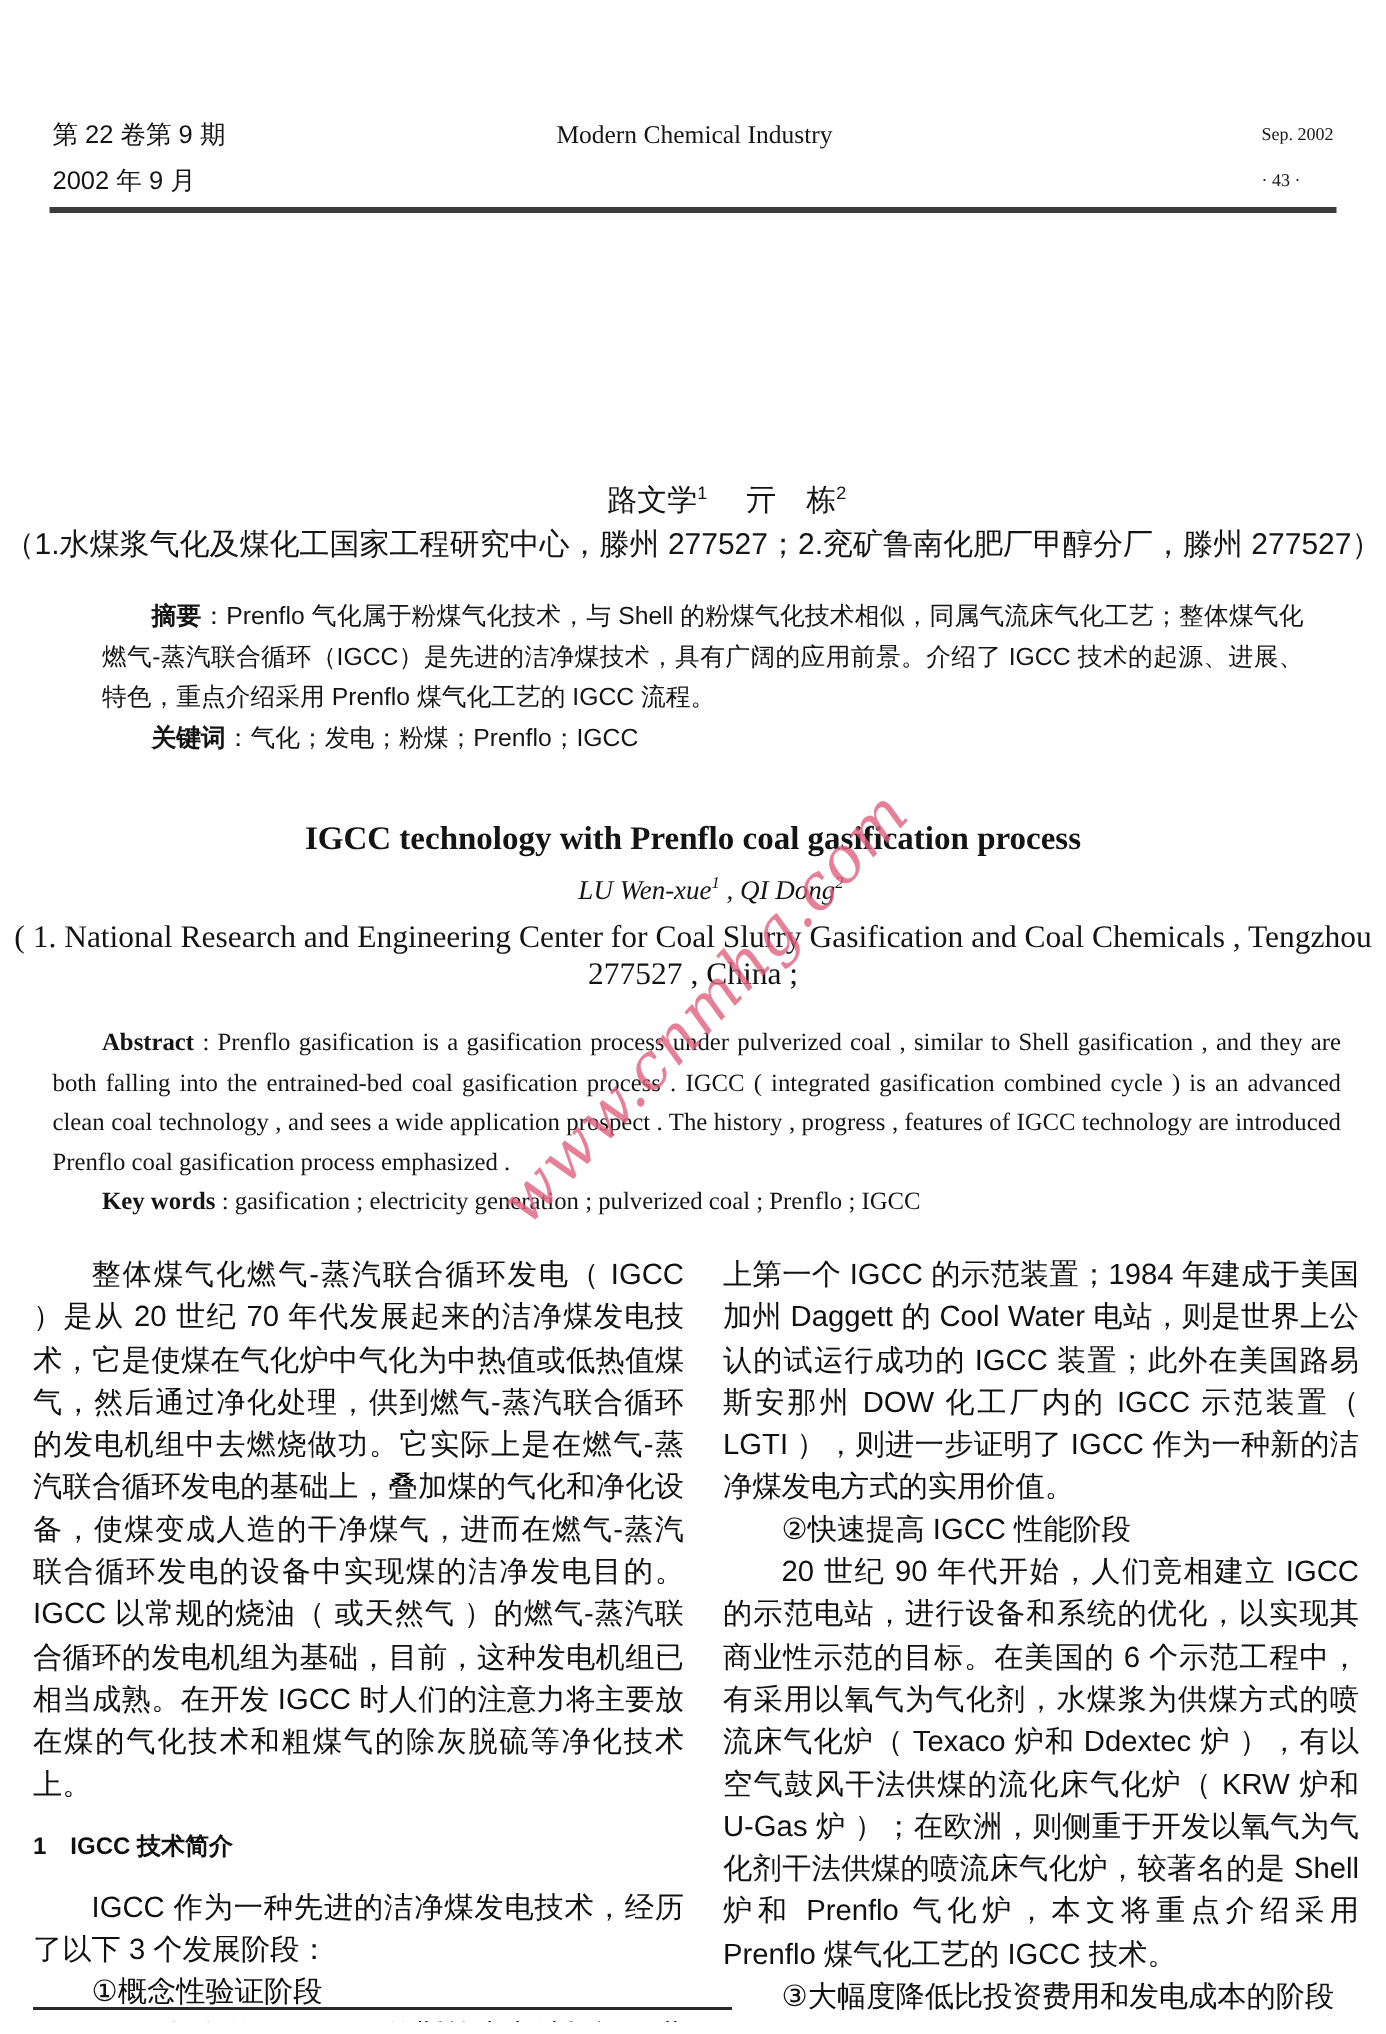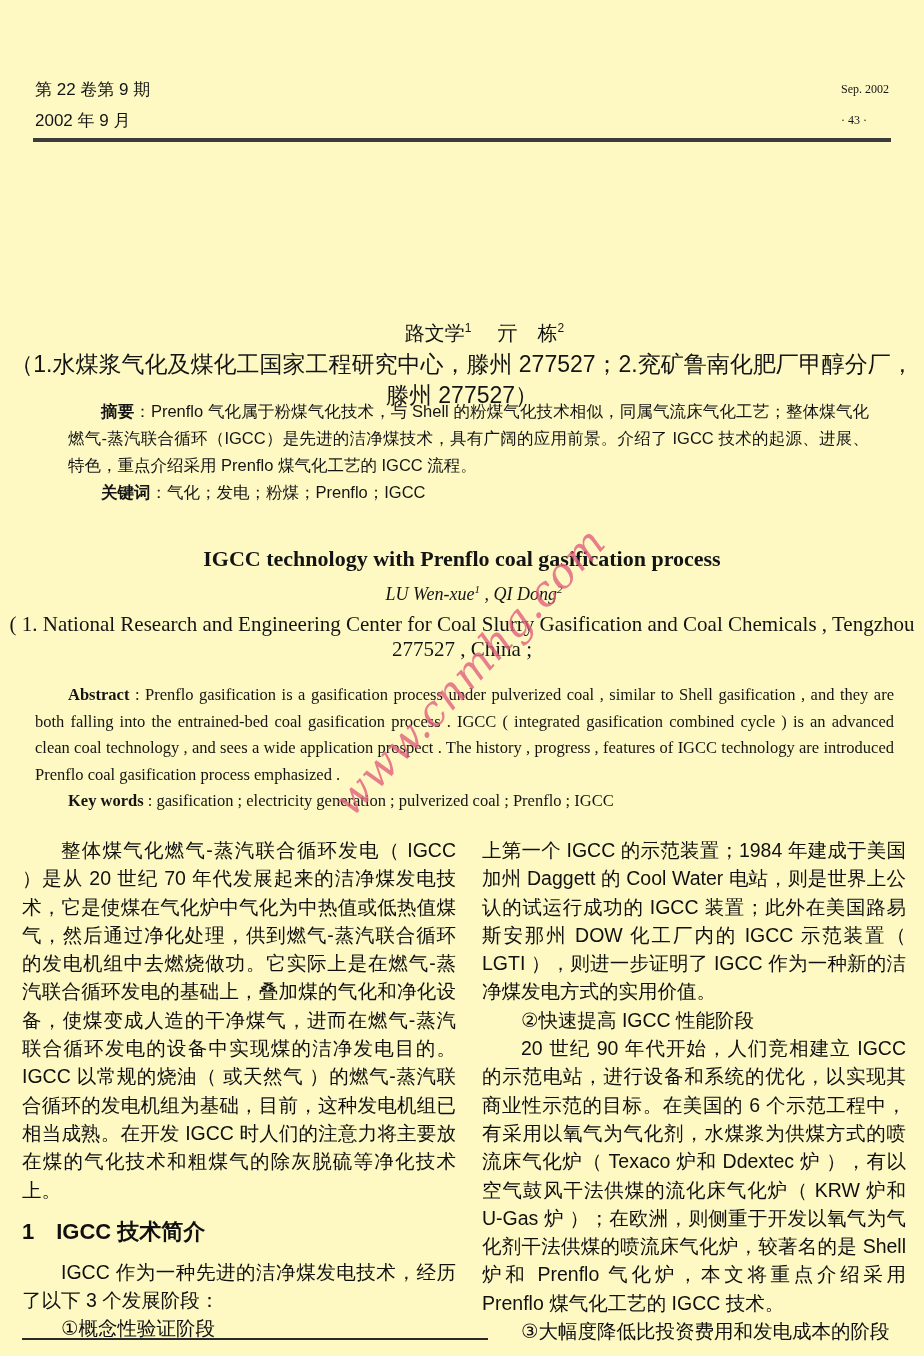--- a/index.html
+++ b/index.html
@@ -5,40 +5,40 @@
   html,body{margin:0;padding:0;}
   body{
     width:924px;height:1356px;
     background:#e9e9e6;
     font-family:"Liberation Serif","DejaVu Serif",serif;
     color:#141414;
     -webkit-font-smoothing:antialiased;
   }
   .page{
     position:relative;width:924px;height:1356px;overflow:hidden;
-    background:#fef9c3;
+    background:#ffffff;
   }
   
   .jheader{position:absolute;top:74px;left:35px;right:33px;height:62px;}
   .jh-left{position:absolute;left:0;top:0;font-family:"Liberation Sans","DejaVu Sans",sans-serif;font-size:17px;line-height:31px;}
   .jh-center{position:absolute;left:0;right:0;top:0;text-align:center;}
   .jh-center .cn{font-family:"Liberation Sans","DejaVu Sans",sans-serif;font-size:22px;letter-spacing:7px;font-weight:600;line-height:28px;}
   .jh-center .en{font-size:17px;line-height:32px;}
   .jh-right{position:absolute;right:2px;top:0;font-size:12px;line-height:31px;}
   .header-rule{position:absolute;top:138px;left:33px;right:33px;height:4px;background:#3c3c3c;}
   
   .title-cn{
     position:absolute;top:200px;left:0;right:0;margin:0;text-align:center;
     font-family:"Liberation Sans","DejaVu Sans",sans-serif;
     font-size:46px;font-weight:900;letter-spacing:3px;color:#0d0d0d;
   }
   .authors-cn{position:absolute;top:320px;left:0;right:0;text-align:center;font-family:"Liberation Sans","DejaVu Sans",sans-serif;font-size:20px;padding-left:45px;}
   .authors-cn sup{font-size:12px;}
   .authors-cn .author-gap{display:inline-block;width:26px;}
-  .affil-cn{position:absolute;top:349px;left:0;right:0;text-align:center;font-family:"Liberation Sans","DejaVu Sans",sans-serif;font-size:23px;}
+  .affil-cn{position:absolute;top:349px;left:0;right:0;text-align:center;font-family:"Liberation Sans","DejaVu Sans",sans-serif;font-size:20px;}
   
   .abstract-cn{position:absolute;top:398px;left:68px;right:55px;font-family:"Liberation Sans","DejaVu Sans",sans-serif;font-size:16.5px;line-height:27px;text-align:justify;}
   .abstract-cn p{margin:0;}
   .abstract-cn .ind{text-indent:2em;}
   .abstract-cn b{font-weight:700;}
   .clc-gap{display:inline-block;width:118px;}
   
   .title-en{position:absolute;top:546px;left:0;right:0;margin:0;text-align:center;font-size:22px;font-weight:700;}
   .authors-en{position:absolute;top:583px;left:0;right:0;text-align:center;font-style:italic;font-size:18px;padding-left:24px;}
   .authors-en sup{font-size:11px;font-style:italic;}
@@ -48,21 +48,21 @@
   .abstract-en p{margin:0;}
   .abstract-en .ind{text-indent:2em;}
   
   .col{position:absolute;top:836px;height:512px;overflow:hidden;
        font-family:"Liberation Sans","DejaVu Sans",sans-serif;
        font-size:19.5px;line-height:28.3px;text-align:justify;color:#101010;}
   .col-left{left:22px;width:434px;}
   .col-right{left:482px;width:424px;}
   .col p{margin:0;}
   .col p.ind{text-indent:2em;}
-  .col h3{font-family:"Liberation Sans","DejaVu Sans",sans-serif;font-size:22px;font-weight:700;margin:13px 0 11px 0;line-height:30px;text-align:left;}
+  .col h3{font-family:"Liberation Sans","DejaVu Sans",sans-serif;font-size:16px;font-weight:700;margin:13px 0 11px 0;line-height:30px;text-align:left;}
   .footnote-rule{position:absolute;top:1338px;left:22px;width:466px;height:2px;background:#2a2a2a;}
   
   .watermark{
     position:absolute;left:286px;top:641px;width:366px;height:60px;
     display:flex;align-items:center;justify-content:center;
     transform:rotate(-47deg);
     font-family:"DejaVu Serif","Liberation Serif",serif;
     font-style:italic;font-size:42px;letter-spacing:1px;
     color:#e2607e;opacity:0.8;pointer-events:none;white-space:nowrap;
   }
@@ -71,20 +71,21 @@
 <body>
 
 <div class="page">
 
   <div class="jheader">
     <div class="jh-left">
       <div>第 22 卷第 9 期</div>
       <div>2002 年 9 月</div>
     </div>
     <div class="jh-center">
+      <div class="en">Modern Chemical Industry</div>
     </div>
     <div class="jh-right">
       <div>Sep. 2002</div>
       <div>·  43 ·</div>
     </div>
   </div>
   <div class="header-rule"></div>
 
 
   <div class="authors-cn">

